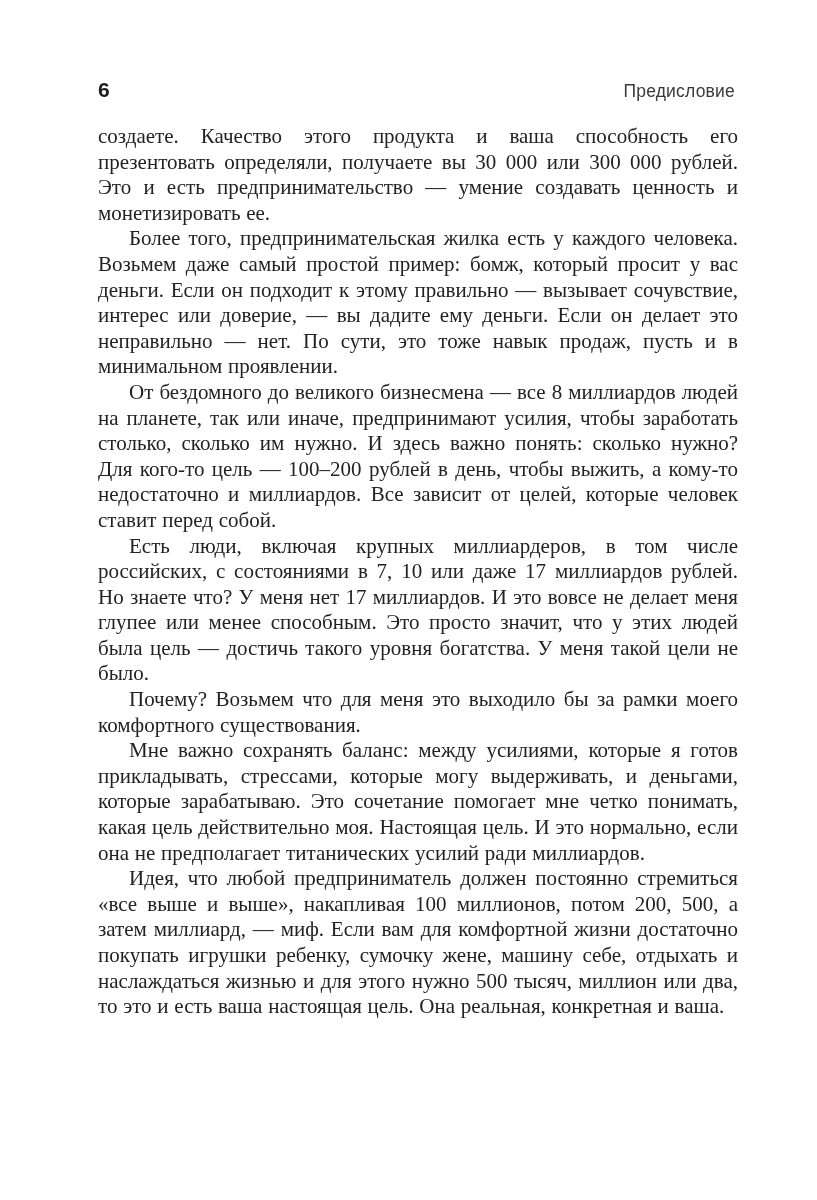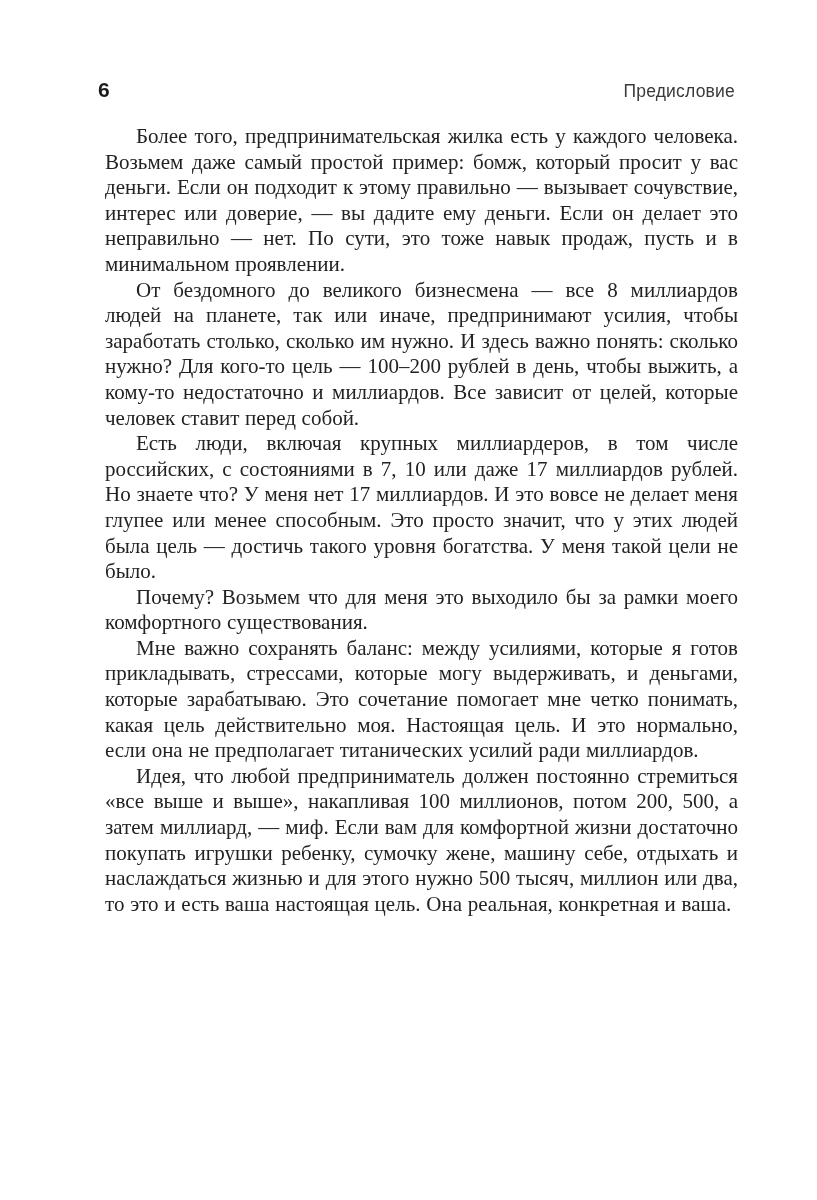--- a/index.html
+++ b/index.html
@@ -48,32 +48,32 @@
   .body-text p {
     margin: 0;
     font-size: 21px;
     line-height: 25.6px;
     text-align: justify;
     color: #222222;
     word-spacing: 0.5px;
   }
   .body-text p.indent {
     text-indent: 31px;
-    margin-left: 7px;
   }
 </style>
 </head>
 <body>
 
 <div class="page">
   <div class="running-head">
     <span class="page-number">6</span>
     <span class="header-title">Предисловие</span>
   </div>
   <div class="body-text">
+      <p>создаете. Качество этого продукта и ваша способность его презентовать определяли, получаете вы 30 000 или 300 000 рублей. Это и есть предпринимательство — умение создавать ценность и монетизировать ее.</p>
       <p class="indent">Более того, предпринимательская жилка есть у каждого человека. Возьмем даже самый простой пример: бомж, который просит у вас деньги. Если он подходит к этому правильно — вызывает сочувствие, интерес или доверие, — вы дадите ему деньги. Если он делает это неправильно — нет. По сути, это тоже навык продаж, пусть и в минимальном проявлении.</p>
       <p class="indent">От бездомного до великого бизнесмена — все 8 миллиардов людей на планете, так или иначе, предпринимают усилия, чтобы заработать столько, сколько им нужно. И здесь важно понять: сколько нужно? Для кого-то цель — 100–200 рублей в день, чтобы выжить, а кому-то недостаточно и миллиардов. Все зависит от целей, которые человек ставит перед собой.</p>
       <p class="indent">Есть люди, включая крупных миллиардеров, в том числе российских, с состояниями в 7, 10 или даже 17 миллиардов рублей. Но знаете что? У меня нет 17 миллиардов. И это вовсе не делает меня глупее или менее способным. Это просто значит, что у этих людей была цель — достичь такого уровня богатства. У меня такой цели не было.</p>
       <p class="indent">Почему? Возьмем что для меня это выходило бы за рамки моего комфортного существования.</p>
       <p class="indent">Мне важно сохранять баланс: между усилиями, которые я готов прикладывать, стрессами, которые могу выдерживать, и деньгами, которые зарабатываю. Это сочетание помогает мне четко понимать, какая цель действительно моя. Настоящая цель. И это нормально, если она не предполагает титанических усилий ради миллиардов.</p>
       <p class="indent">Идея, что любой предприниматель должен постоянно стремиться «все выше и выше», накапливая 100 миллионов, потом 200, 500, а затем миллиард, — миф. Если вам для комфортной жизни достаточно покупать игрушки ребенку, сумочку жене, машину себе, отдыхать и наслаждаться жизнью и для этого нужно 500 тысяч, миллион или два, то это и есть ваша настоящая цель. Она реальная, конкретная и ваша.</p>
     </div>
 </div>
 
 </body></html>

